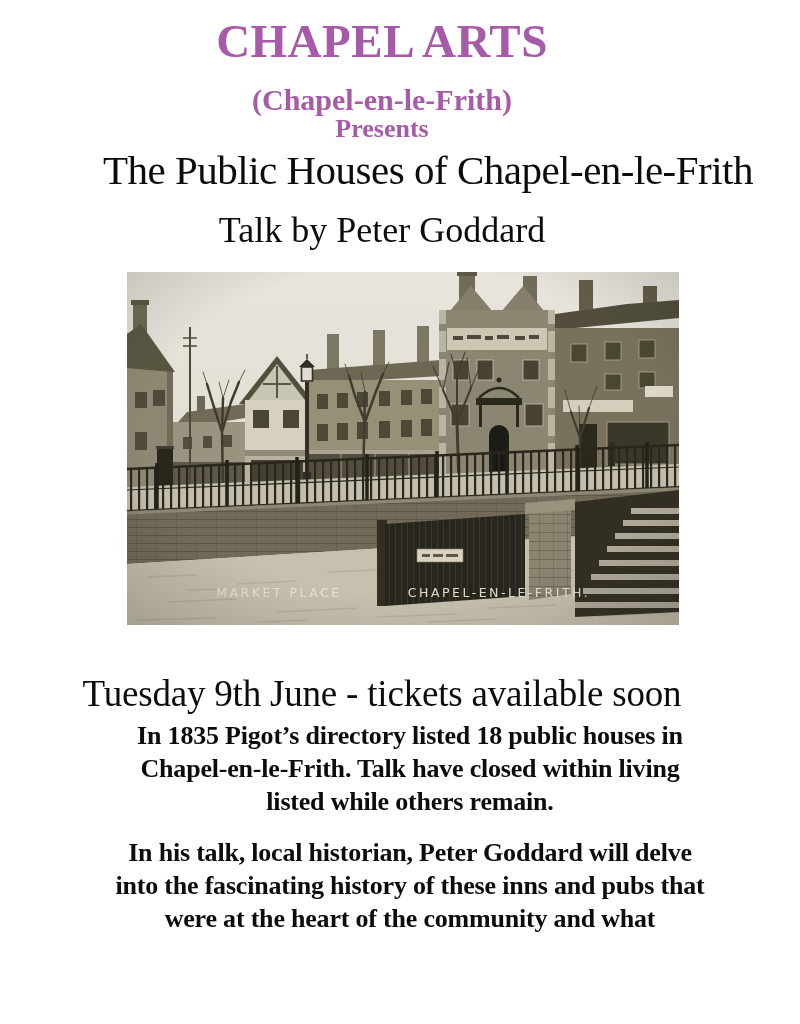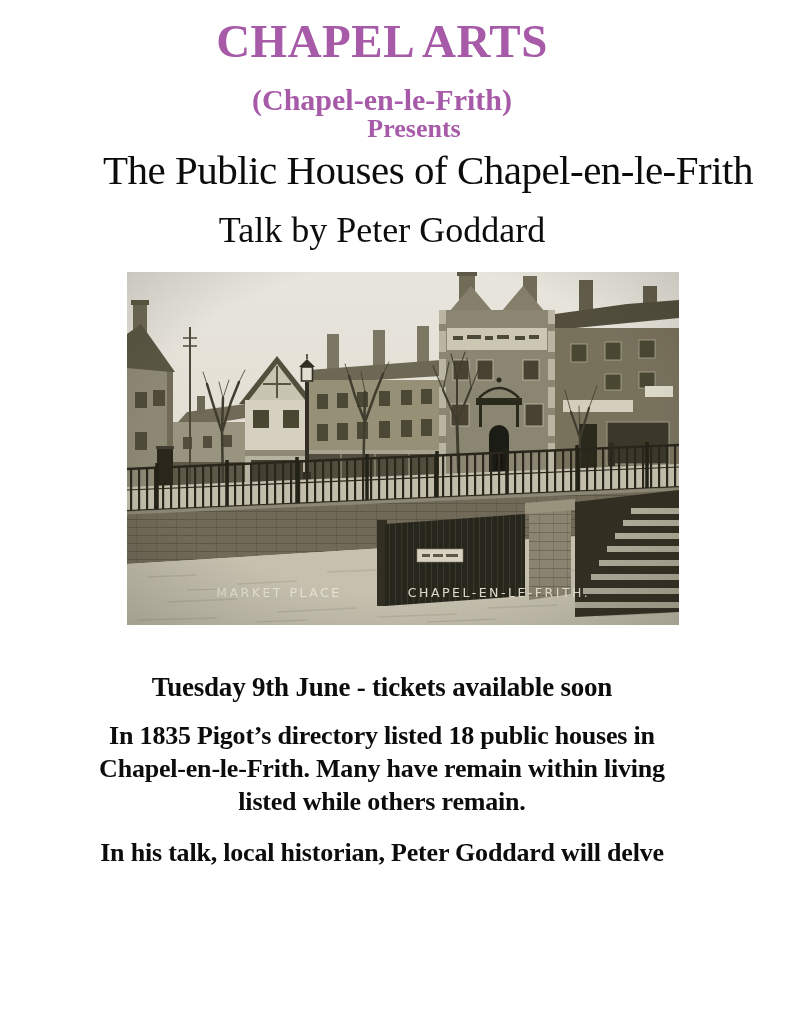--- a/index.html
+++ b/index.html
@@ -16,38 +16,37 @@
     top:14px;font-size:47px;font-weight:bold;
     color:var(--accent,#a65aa8);letter-spacing:0.5px;
   }
   .org-loc{
     top:83px;font-size:30px;font-weight:bold;
     color:var(--accent,#a65aa8);
   }
   .presents{
     top:114px;font-size:26px;font-weight:bold;
     color:var(--accent,#a65aa8);
-    margin-left:32px;
   }
   .main-title{
     top:146px;font-size:41px;font-weight:normal;letter-spacing:-0.5px;padding-left:46px;
   }
   .sub-title{
     top:195px;font-size:36px;font-weight:normal;margin-top:14px;
   }
   .photo-wrap{
     position:absolute;left:127px;top:272px;width:552px;height:353px;
   }
   .photo-wrap svg{display:block;width:552px;height:353px;}
   .date-line{
-    top:672px;font-size:27px;font-weight:bold;letter-spacing:-0.2px;
+    top:672px;font-size:37px;font-weight:normal;letter-spacing:-0.2px;
   }
   .para{
     position:absolute;left:0;width:100%;text-align:center;
-    font-size:26px;font-weight:bold;line-height:33px;letter-spacing:-0.2px;
+    font-size:26px;font-weight:bold;line-height:33px;letter-spacing:-0.2px;padding-left:28px;
   }
   .para1{top:719px;}
   .para2{top:836px;}
 </style>
 </head>
 <body>
 
 <div class="page">
 
   <div class="center-line org-name">CHAPEL ARTS</div>
@@ -332,21 +331,23 @@
         <rect x="0" y="0" width="552" height="353" fill="#9b8f6e" opacity="0.06"></rect>
         <rect x="0" y="0" width="552" height="353" fill="url(#vig)"></rect>
       </g>
     </svg>
   </div>
 
   <div class="center-line date-line">Tuesday 9th June - tickets available soon</div>
 
   <div class="para para1">
     <div>In 1835 Pigot’s directory listed 18 public houses in</div>
-    <div>Chapel-en-le-Frith. Many have remain within living</div>
+    <div>Chapel-en-le-Frith. Talk have closed within living</div>
     <div>listed while others remain.</div>
   </div>
 
   <div class="para para2">
     <div>In his talk, local historian, Peter Goddard will delve</div>
+    <div>into the fascinating history of these inns and pubs that</div>
+    <div>were at the heart of the community and what</div>
   </div>
 
 </div>
 
 </body></html>

